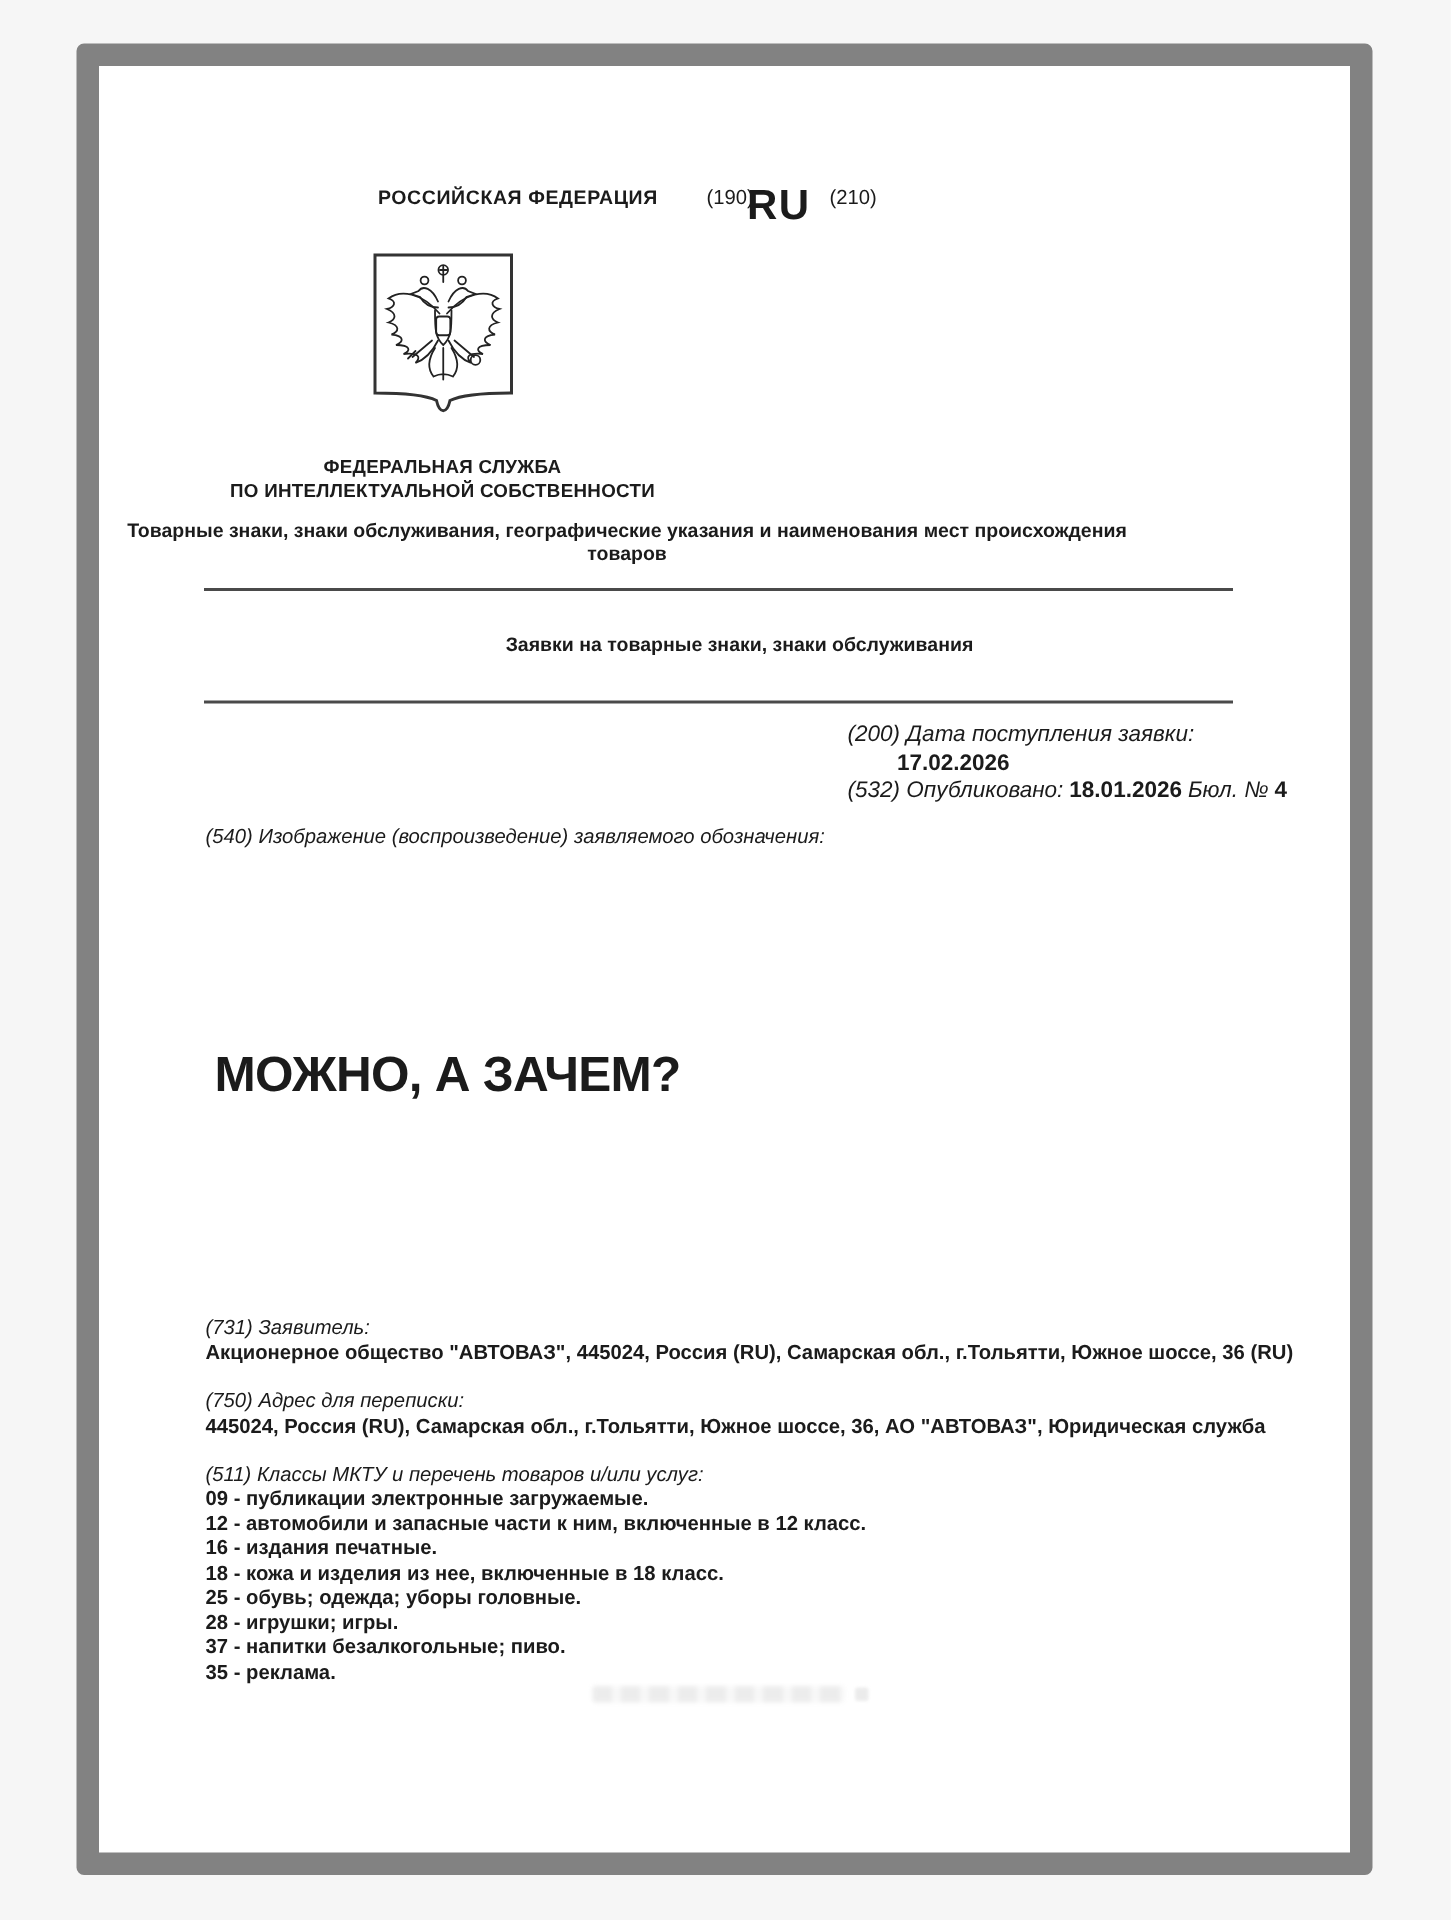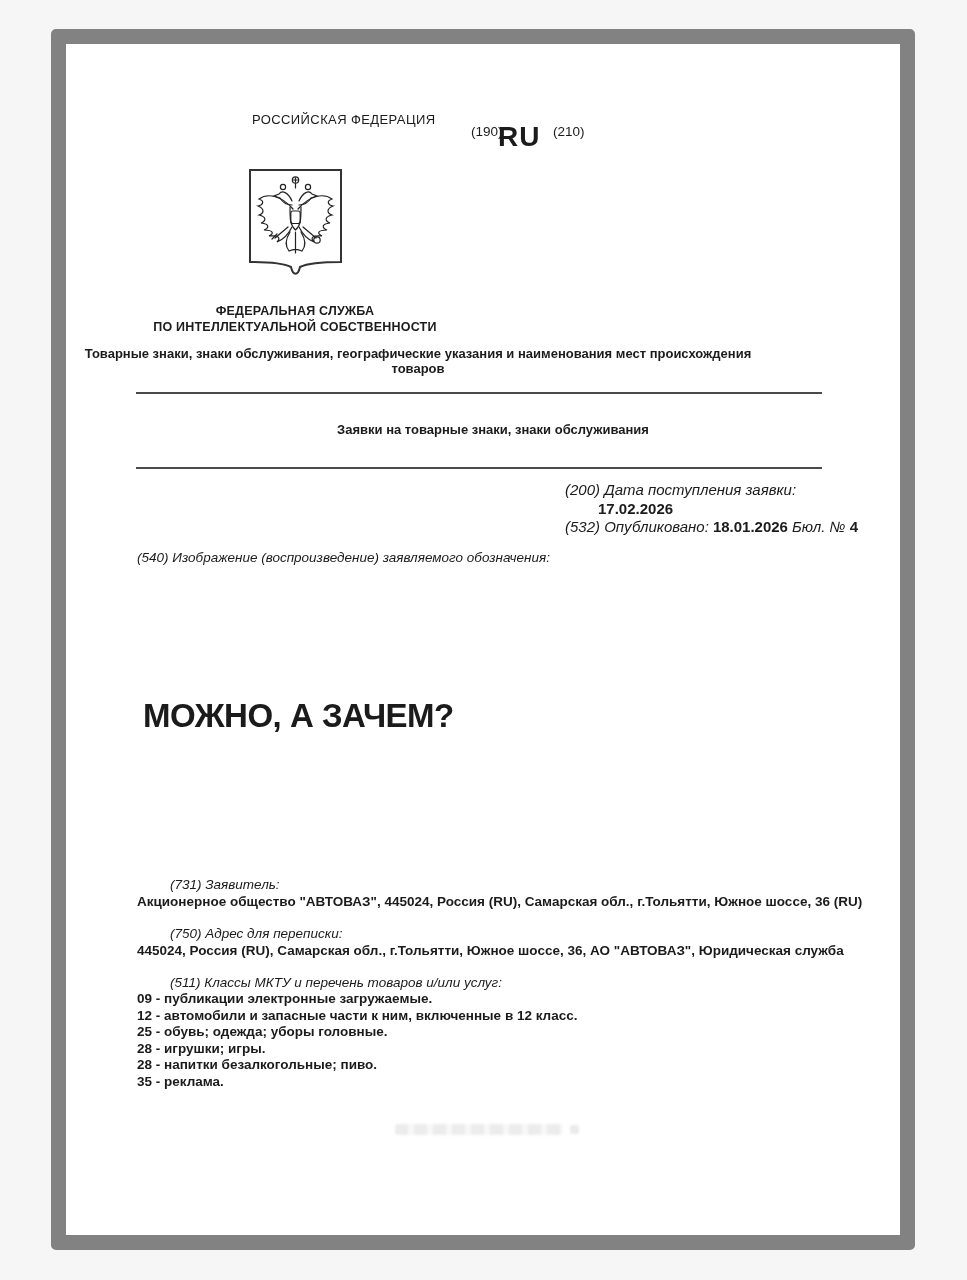--- a/index.html
+++ b/index.html
@@ -5,36 +5,36 @@
   * { margin:0; padding:0; box-sizing:border-box; }
   html,body { background:#f6f6f6; }
   body { font-family:"Liberation Sans", sans-serif; color:#1b1b1b; }
   .canvas { position:relative; width:967px; height:1280px; background:#f6f6f6; overflow:hidden; }
   .frame { position:absolute; left:51px; top:29px; width:864px; height:1221px;
            border:15px solid #828282; border-radius:5px; background:#ffffff; }
   .t { position:absolute; white-space:nowrap; }
   .b { font-weight:bold; }
   .i { font-style:italic; }
   .center { text-align:center; white-space:normal; }
-  .country { left:205px; top:112px; font-size:13px; font-weight:normal; letter-spacing:.4px;padding-left:47px; }
+  .country { left:205px; top:124px; font-size:13px; font-weight:bold; letter-spacing:.4px;padding-left:47px; }
   .inid190 { left:455px; top:124px; font-size:13.5px;margin-left:16px; }
   .ru-code { left:498px; top:121px; font-size:28px; font-weight:800; letter-spacing:1px; }
   .inid210 { left:553px; top:124px; font-size:13.5px; }
   .emblem { position:absolute; left:247px; top:167px; width:97px; height:117px; }
   .authority { left:130px; top:304px; width:330px; font-size:12.5px; font-weight:bold; line-height:15.5px; letter-spacing:.2px; }
   .register-line { left:66px; top:346px; width:704px; font-size:13px; font-weight:bold; }
   .rule { position:absolute; left:136px; width:686px; height:2px; background:#4a4a4a; }
   .rule1 { top:392px; } .rule2 { top:467px; }
   .section-title { left:66px; top:422px; width:834px; font-size:13px; font-weight:bold;padding-left:20px; }
   .dates { left:565px; top:481px; font-size:15px; line-height:18.5px; }
   .dates .indent { padding-left:33px; }
   .dates span { margin-right:4px; }
   .inid540 { left:137px; top:550px; font-size:13.5px; }
   .mark-text { left:143px; top:697px; font-size:33px; font-weight:bold; letter-spacing:-0.5px; }
-  .lbl { font-size:13.5px; font-style:italic;margin-left:33px; }
+  .lbl { font-size:13.5px; font-style:italic; }
   .val { font-size:13.5px; font-weight:bold; width:740px; white-space:normal; }
   .l731 { left:137px; top:877px; } .v731 { left:137px; top:894px; }
   .l750 { left:137px; top:926px; } .v750 { left:137px; top:943px; }
   .l511 { left:137px; top:975px; }
   .class-list { position:absolute; left:137px; top:991px; font-size:13.5px; font-weight:bold; line-height:16.5px; }
   .smudge { position:absolute; left:395px; top:1124px; width:168px; height:11px; border-radius:2px;
             background:repeating-linear-gradient(90deg,#cfcfcf 0 13px,#ececec 13px 19px);
             opacity:.38; filter:blur(1.3px); }
   .smudge2 { position:absolute; left:570px; top:1125px; width:9px; height:9px; border-radius:2px;
              background:#d9d9d9; opacity:.5; filter:blur(1px); }
@@ -96,21 +96,23 @@
   <div class="t lbl l731">(731) Заявитель:</div>
   <div class="t val v731">Акционерное общество "АВТОВАЗ", 445024, Россия (RU), Самарская обл., г.Тольятти, Южное шоссе, 36 (RU)</div>
 
   <div class="t lbl l750">(750) Адрес для переписки:</div>
   <div class="t val v750">445024, Россия (RU), Самарская обл., г.Тольятти, Южное шоссе, 36, АО "АВТОВАЗ", Юридическая служба</div>
 
   <div class="t lbl l511">(511) Классы МКТУ и перечень товаров и/или услуг:</div>
   <div class="class-list">
       <div>09 - публикации электронные загружаемые.</div>
       <div>12 - автомобили и запасные части к ним, включенные в 12 класс.</div>
+      <div>16 - издания печатные.</div>
+      <div>18 - кожа и изделия из нее, включенные в 18 класс.</div>
       <div>25 - обувь; одежда; уборы головные.</div>
       <div>28 - игрушки; игры.</div>
-      <div>28 - напитки безалкогольные; пиво.</div>
+      <div>37 - напитки безалкогольные; пиво.</div>
       <div>35 - реклама.</div>
     </div>
 
   <div class="smudge"></div>
   <div class="smudge2"></div>
 </div>
 
 </body></html>

